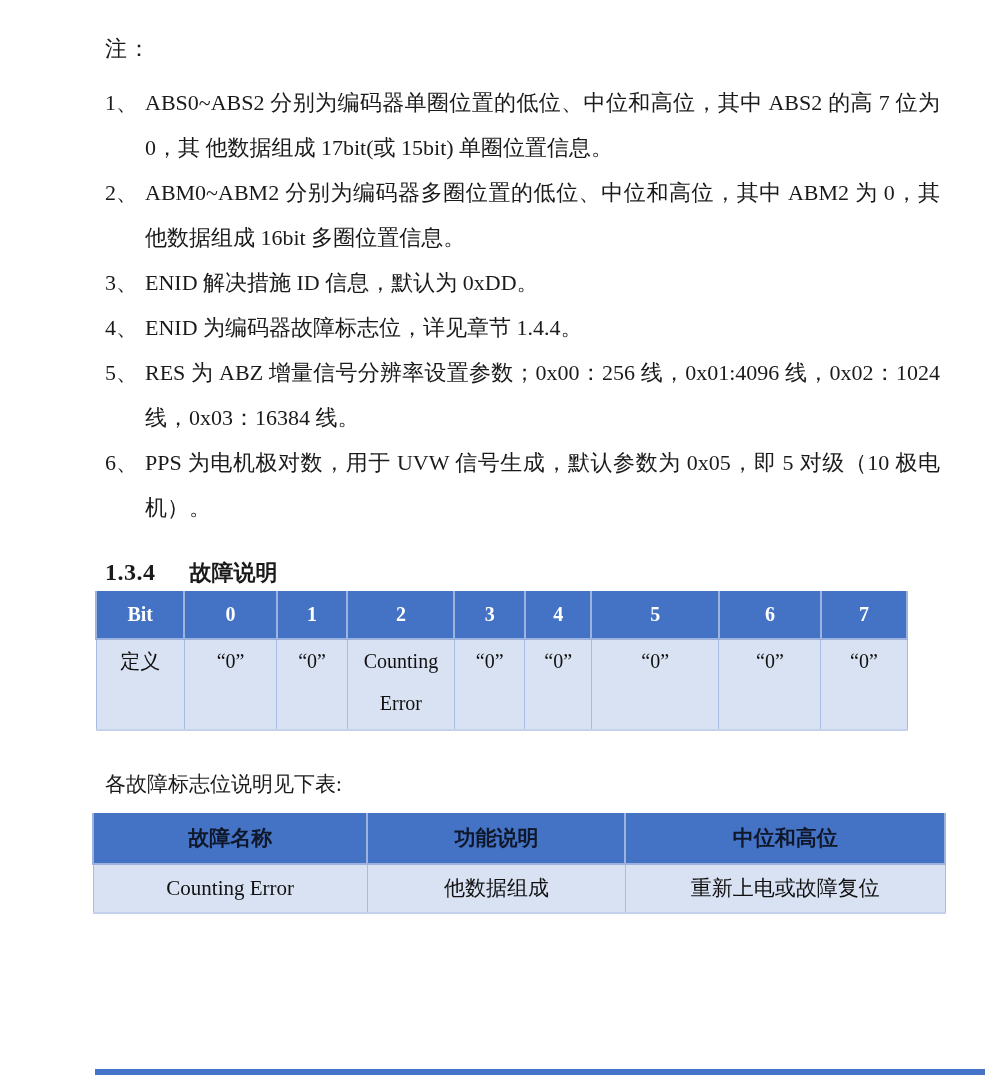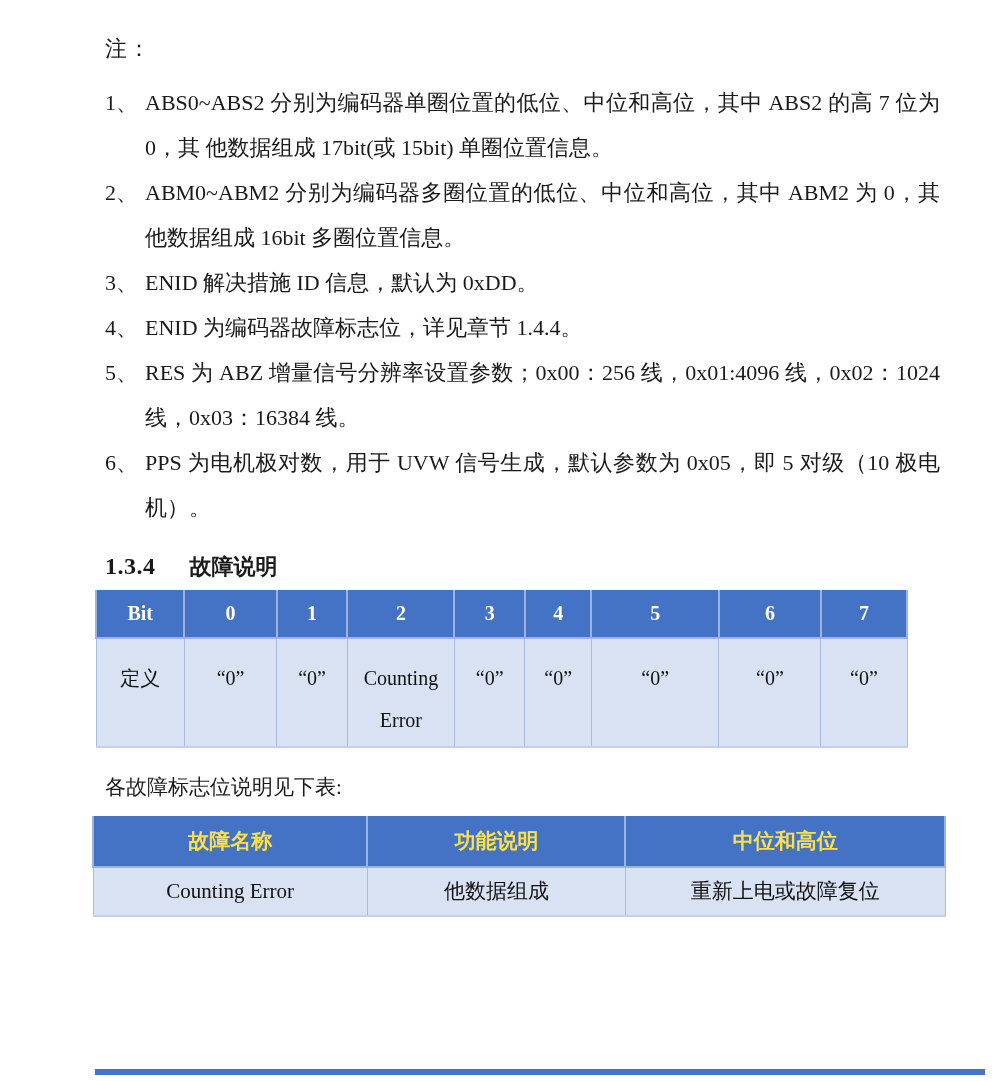--- a/index.html
+++ b/index.html
@@ -14,51 +14,51 @@
   .page{position:relative;width:1000px;height:1081px;}
   .content{padding:34px 60px 0 105px;}
 
   .note-label{font-size:22px;line-height:30px;letter-spacing:1px;}
 
   .notes{margin-top:16px;}
   .note-item{display:flex;font-size:22px;line-height:45px;}
   .note-item .num{width:40px;flex:0 0 40px;}
   .note-item .txt{flex:1;max-width:795px;text-align:justify;text-justify:inter-ideograph;}
 
-  .section-heading{margin-top:24px;font-weight:bold;font-size:24px;line-height:25px;}
+  .section-heading{margin-top:24px;font-weight:bold;font-size:24px;line-height:36px;}
   .section-heading .sec-num{letter-spacing:0.5px;}
   .section-heading .sec-title{margin-left:28px;font-size:22px;}
 
   .lead{margin-top:26px;font-size:21px;line-height:30px;}
 
   table{border-collapse:collapse;table-layout:fixed;}
-  .bit-table{width:813px;margin-left:-10px;margin-top:11px;}
+  .bit-table{width:813px;margin-left:-10px;margin-top:0;}
   .bit-table th{
     background:#4472C4;color:#ffffff;
     font-size:20px;font-weight:bold;
     height:45px;line-height:45px;
     border:2px solid #9db3de;border-top:none;
     text-align:center;
   }
   .bit-table td{
     background:#D9E2F3;color:#111111;
     font-size:20px;
     height:88px;
     vertical-align:top;
-    padding-top:18px;
+    padding-top:0;
     line-height:42px;
     border:1px solid #a9bce2;border-bottom:2px solid #c4d1ec;
     text-align:center;
   }
 
-  .fault-lead{margin-top:24px;font-size:21px;line-height:30px;}
+  .fault-lead{margin-top:38px;font-size:21px;line-height:30px;}
 
   .fault-table{width:854px;margin-left:-13px;margin-top:14px;}
   .fault-table th{
-    background:#4472C4;color:#fde047;
+    background:#4472C4;color:#0f172a;
     font-size:21px;font-weight:bold;
     height:48px;line-height:48px;
     border:2px solid #9db3de;border-top:none;
     text-align:center;
   }
   .fault-table td{
     background:#D9E2F3;color:#111111;
     font-size:21px;
     height:45px;line-height:45px;
     border:1px solid #a9bce2;border-bottom:2px solid #c4d1ec;

